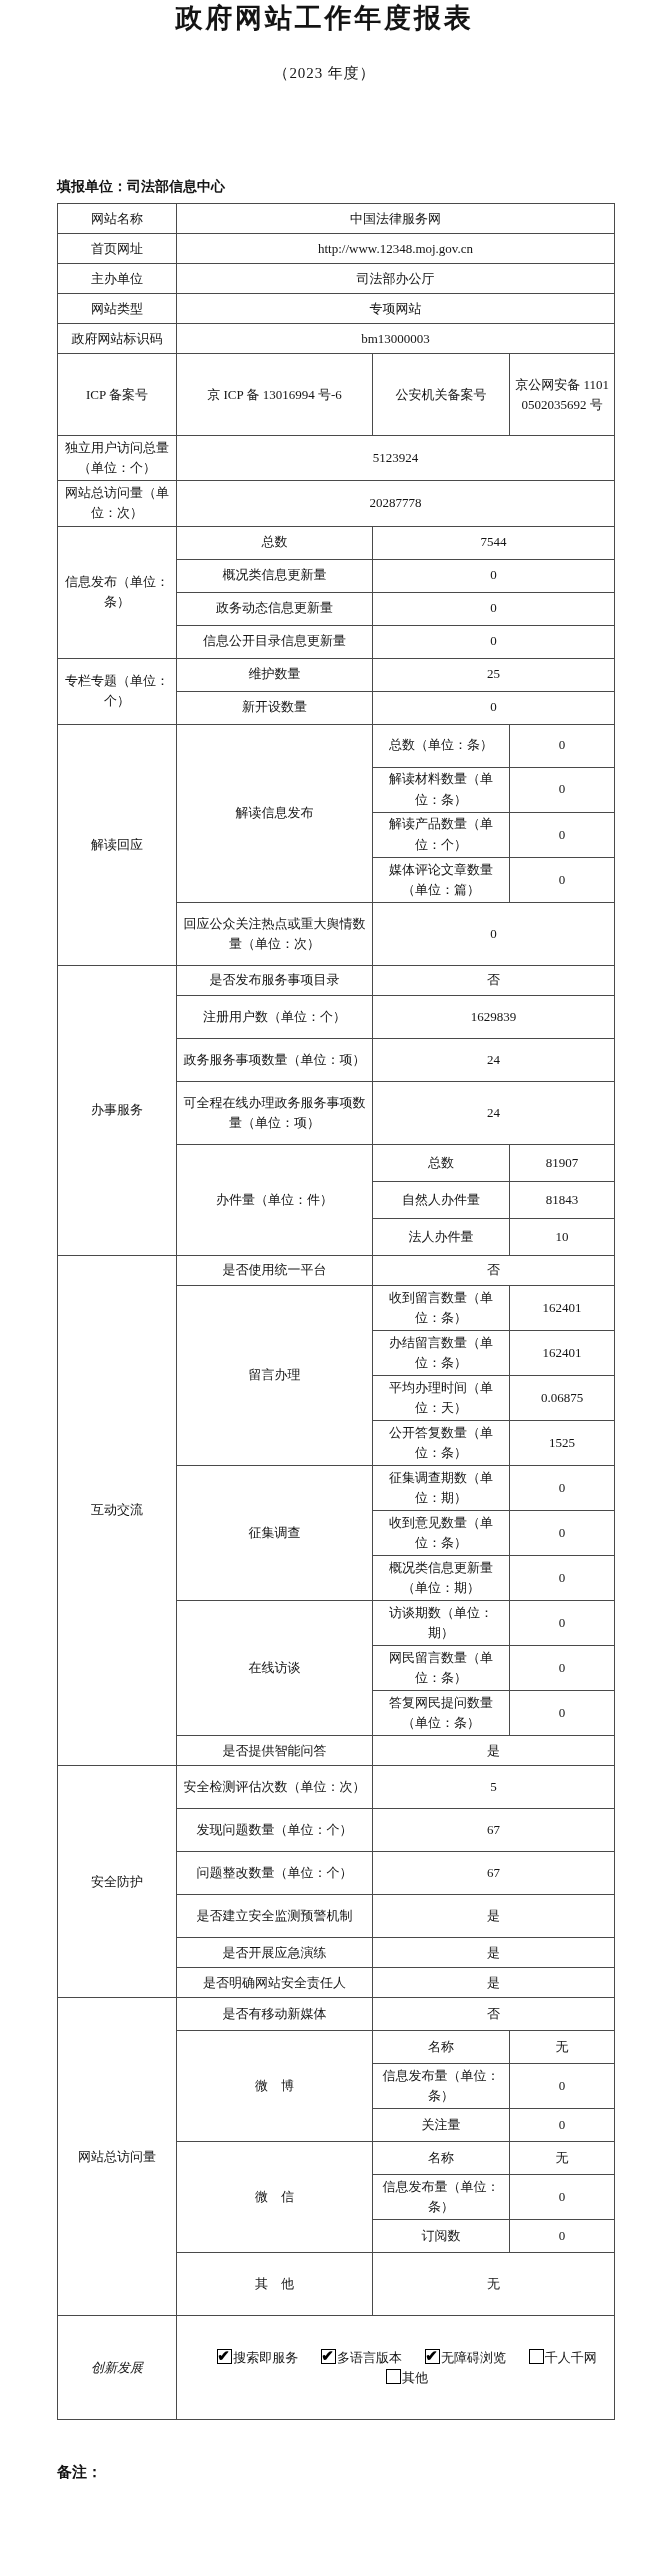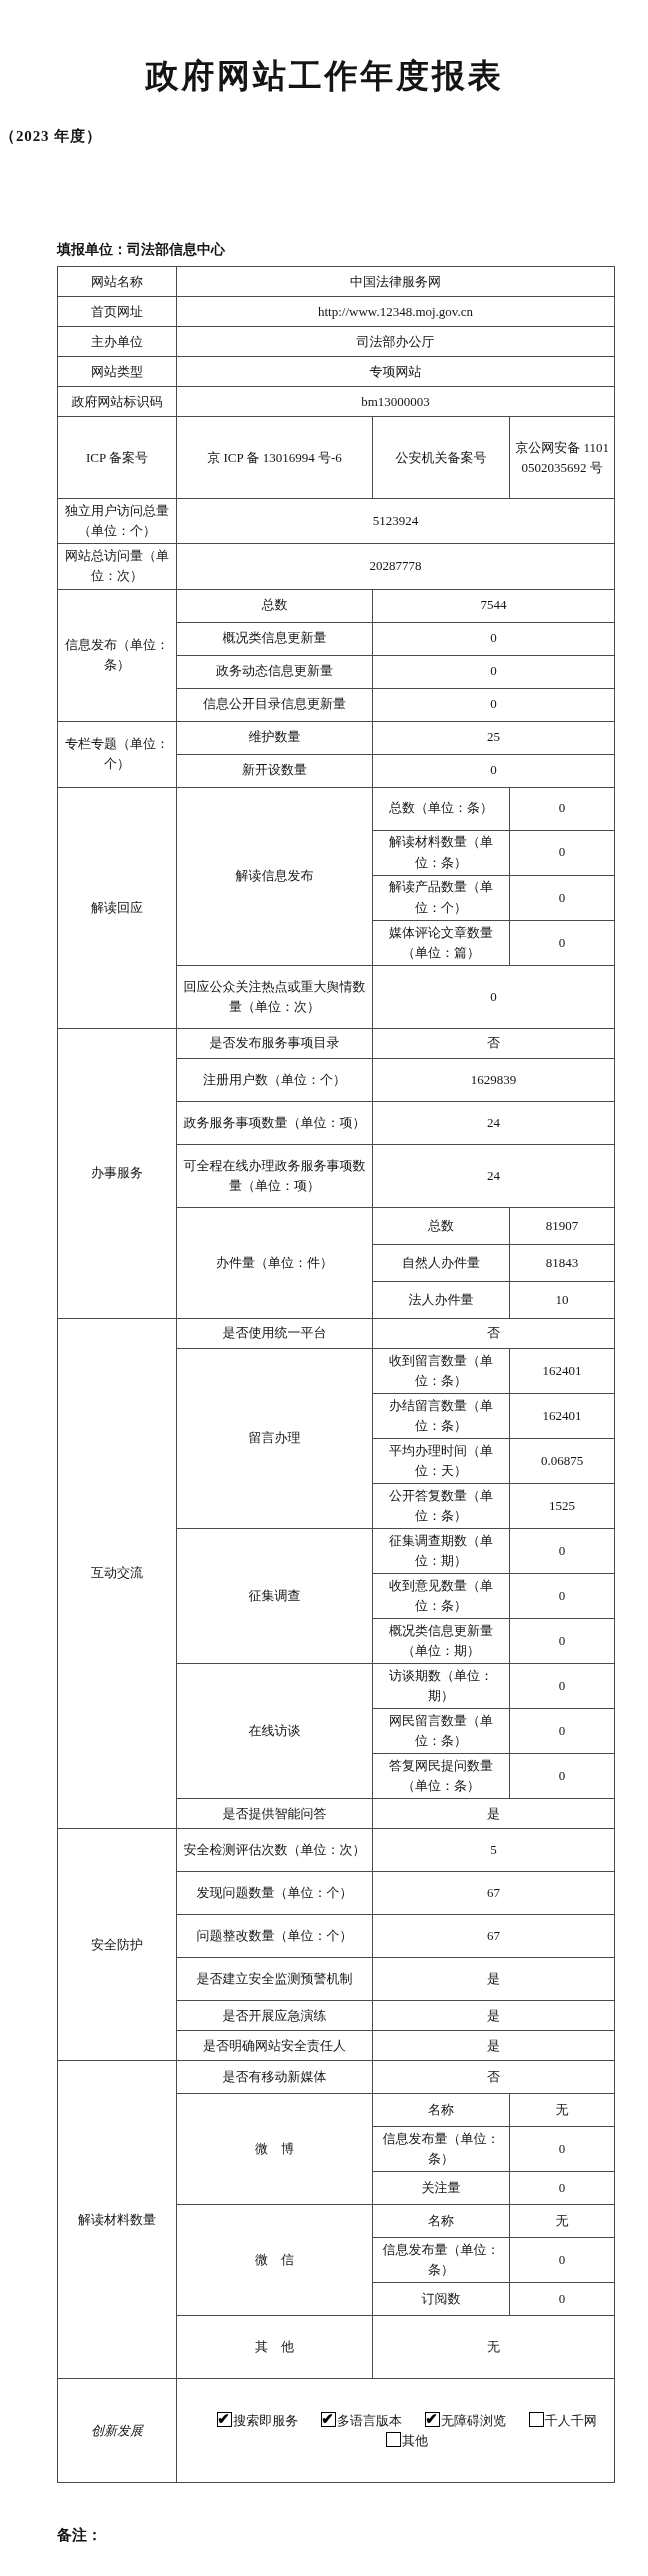--- a/index.html
+++ b/index.html
@@ -2,25 +2,25 @@
 <html style="font-size:15px"><head>
 <meta charset="utf-8">
 <style>
   html,body{margin:0;padding:0;}
   body{
     width:649px;height:2576px;background:#ffffff;color:#141414;
     font-family:"Liberation Serif","DejaVu Serif",serif;
     position:relative;
   }
   .page-title{
-    text-align:center;margin:0;padding-top:54px;
-    font-size:33px;font-weight:bold;letter-spacing:2.8px;
+    text-align:center;margin:0;
+    font-size:27px;font-weight:bold;letter-spacing:2.8px;
   }
   .page-subtitle{
-    margin-top:28px;font-size:15px;letter-spacing:0.9px;font-weight:bold;
+    text-align:center;margin-top:28px;font-size:15px;letter-spacing:0.9px;
   }
   .filler-unit{
     margin:95px 0 7.4px 57px;font-size:14px;font-weight:bold;
   }
   table.report{
     border-collapse:collapse;margin-left:57px;width:557px;
     table-layout:fixed;border:1.9px solid #4a4a4a;
   }
   table.report td{
     border:0.9px solid #4a4a4a;text-align:center;vertical-align:middle;
@@ -253,21 +253,21 @@
   <tr class="h32">
     <td>是否开展应急演练</td>
     <td colspan="2">是</td>
   </tr>
   <tr class="h32">
     <td>是否明确网站安全责任人</td>
     <td colspan="2">是</td>
   </tr>
 
   <tr class="h36">
-    <td rowspan="8">解读材料数量</td>
+    <td rowspan="8">网站总访问量</td>
     <td>是否有移动新媒体</td>
     <td colspan="2">否</td>
   </tr>
   <tr class="h36">
     <td rowspan="3">微　博</td>
     <td>名称</td>
     <td>无</td>
   </tr>
   <tr class="h46">
     <td>信息发布量（单位：条）</td>

